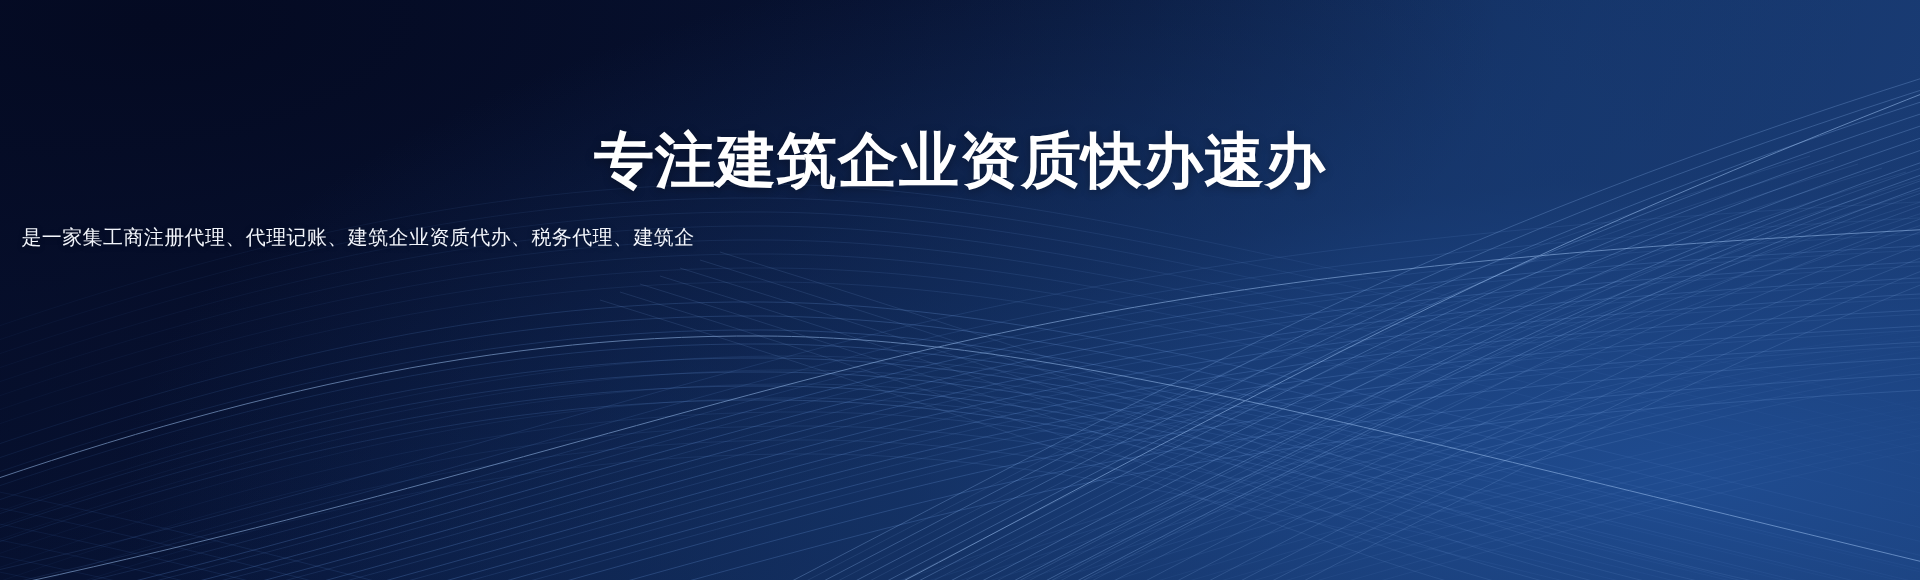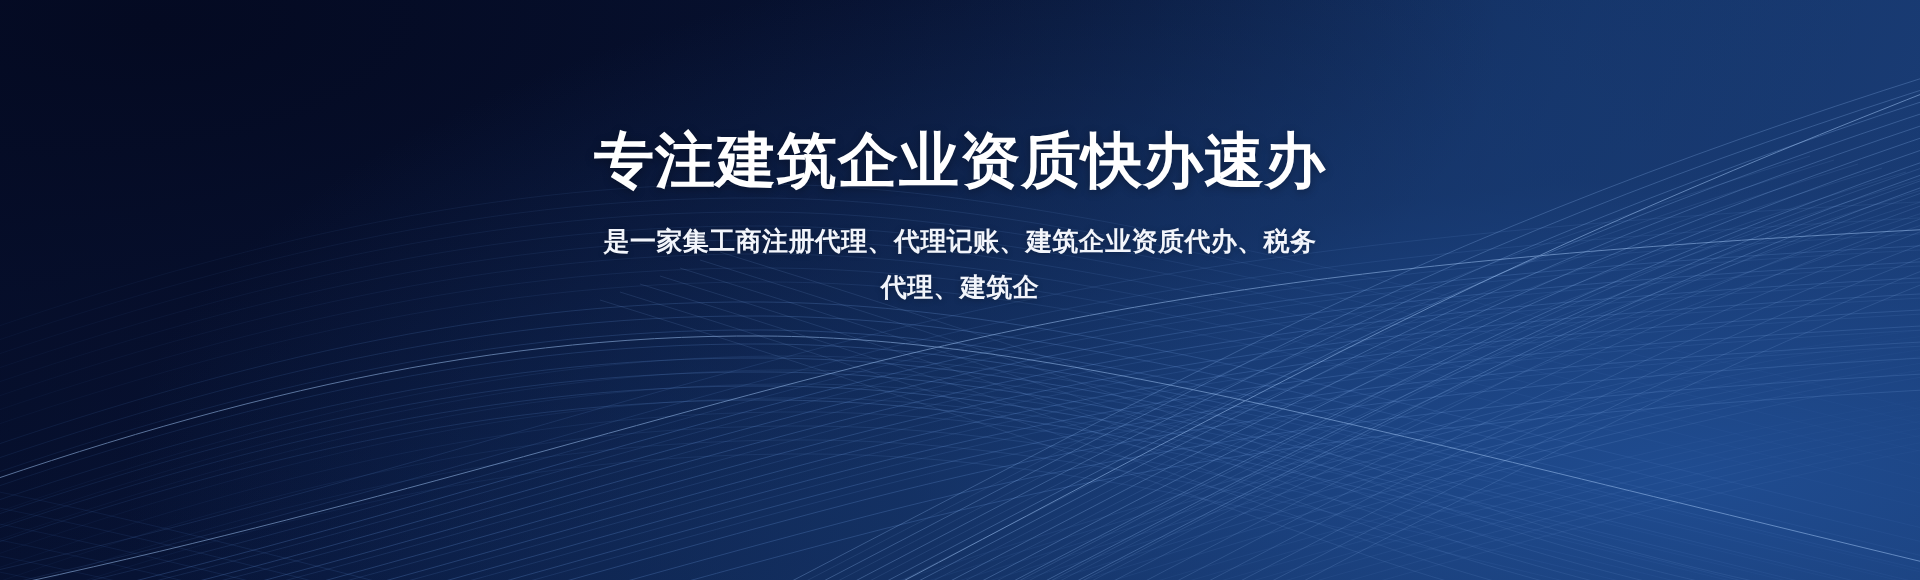--- a/index.html
+++ b/index.html
@@ -27,44 +27,43 @@
     height: 580px;
     pointer-events: none;
   }
 
   
   .content {
     position: absolute;
     inset: 0;
     display: flex;
     flex-direction: column;
-    align-items: center;
     justify-content: flex-start;
     padding-top: 126px;
     box-sizing: border-box;
   }
   .headline {
     color: #ffffff;
     font-size: 60px;
     line-height: 70px;
     font-weight: 700;
     letter-spacing: 1px;
     white-space: nowrap;
     text-align: center;
     margin: 0;
     text-shadow: 0 2px 10px rgba(0,0,0,0.32);
     -webkit-font-smoothing: antialiased;
   }
   .subtitle {
     margin: 22px 0 0 0;
     width: 716px;
     color: #f2f5fb;
-    font-size: 26px;
-    line-height: 46px;
-    font-weight: 700;
+    font-size: 20px;
+    line-height: 38px;
+    font-weight: 400;
     text-align: center;
     letter-spacing: 0.4px;
     text-shadow: 0 1px 6px rgba(0,0,0,0.3);
   }
   .subtitle .line {
     display: block;
   }
 </style>
 </head>
 <body>

